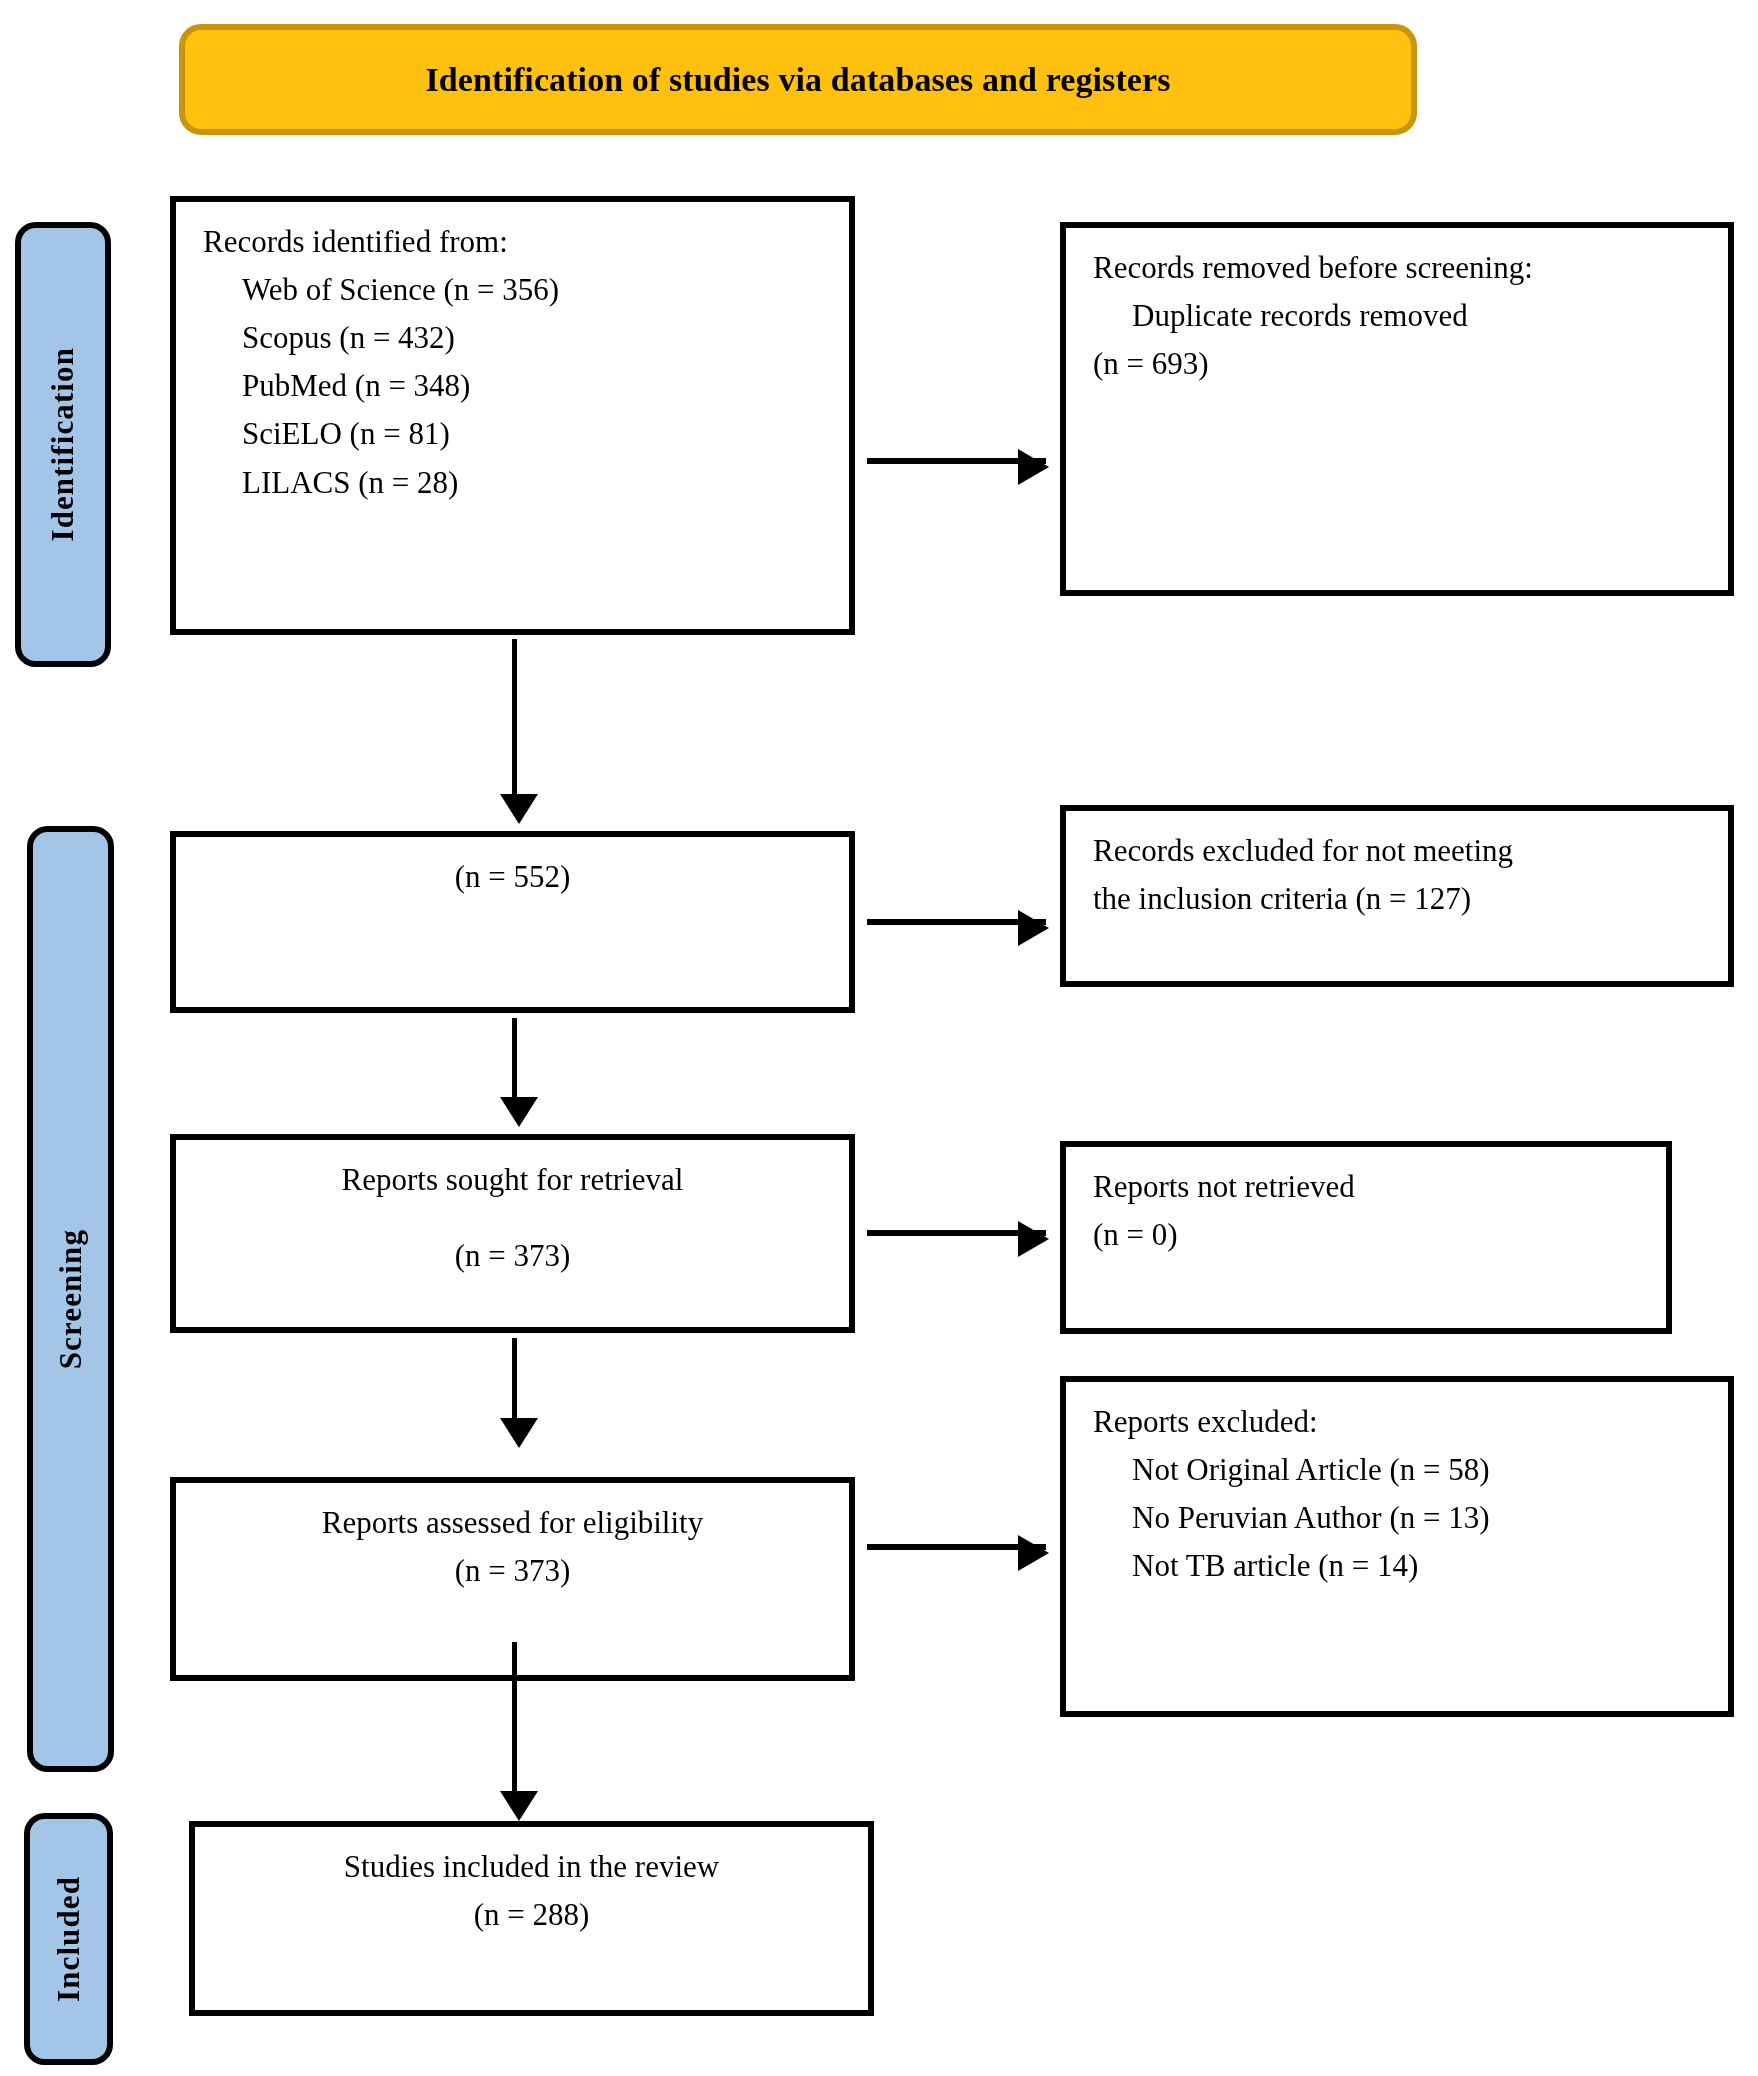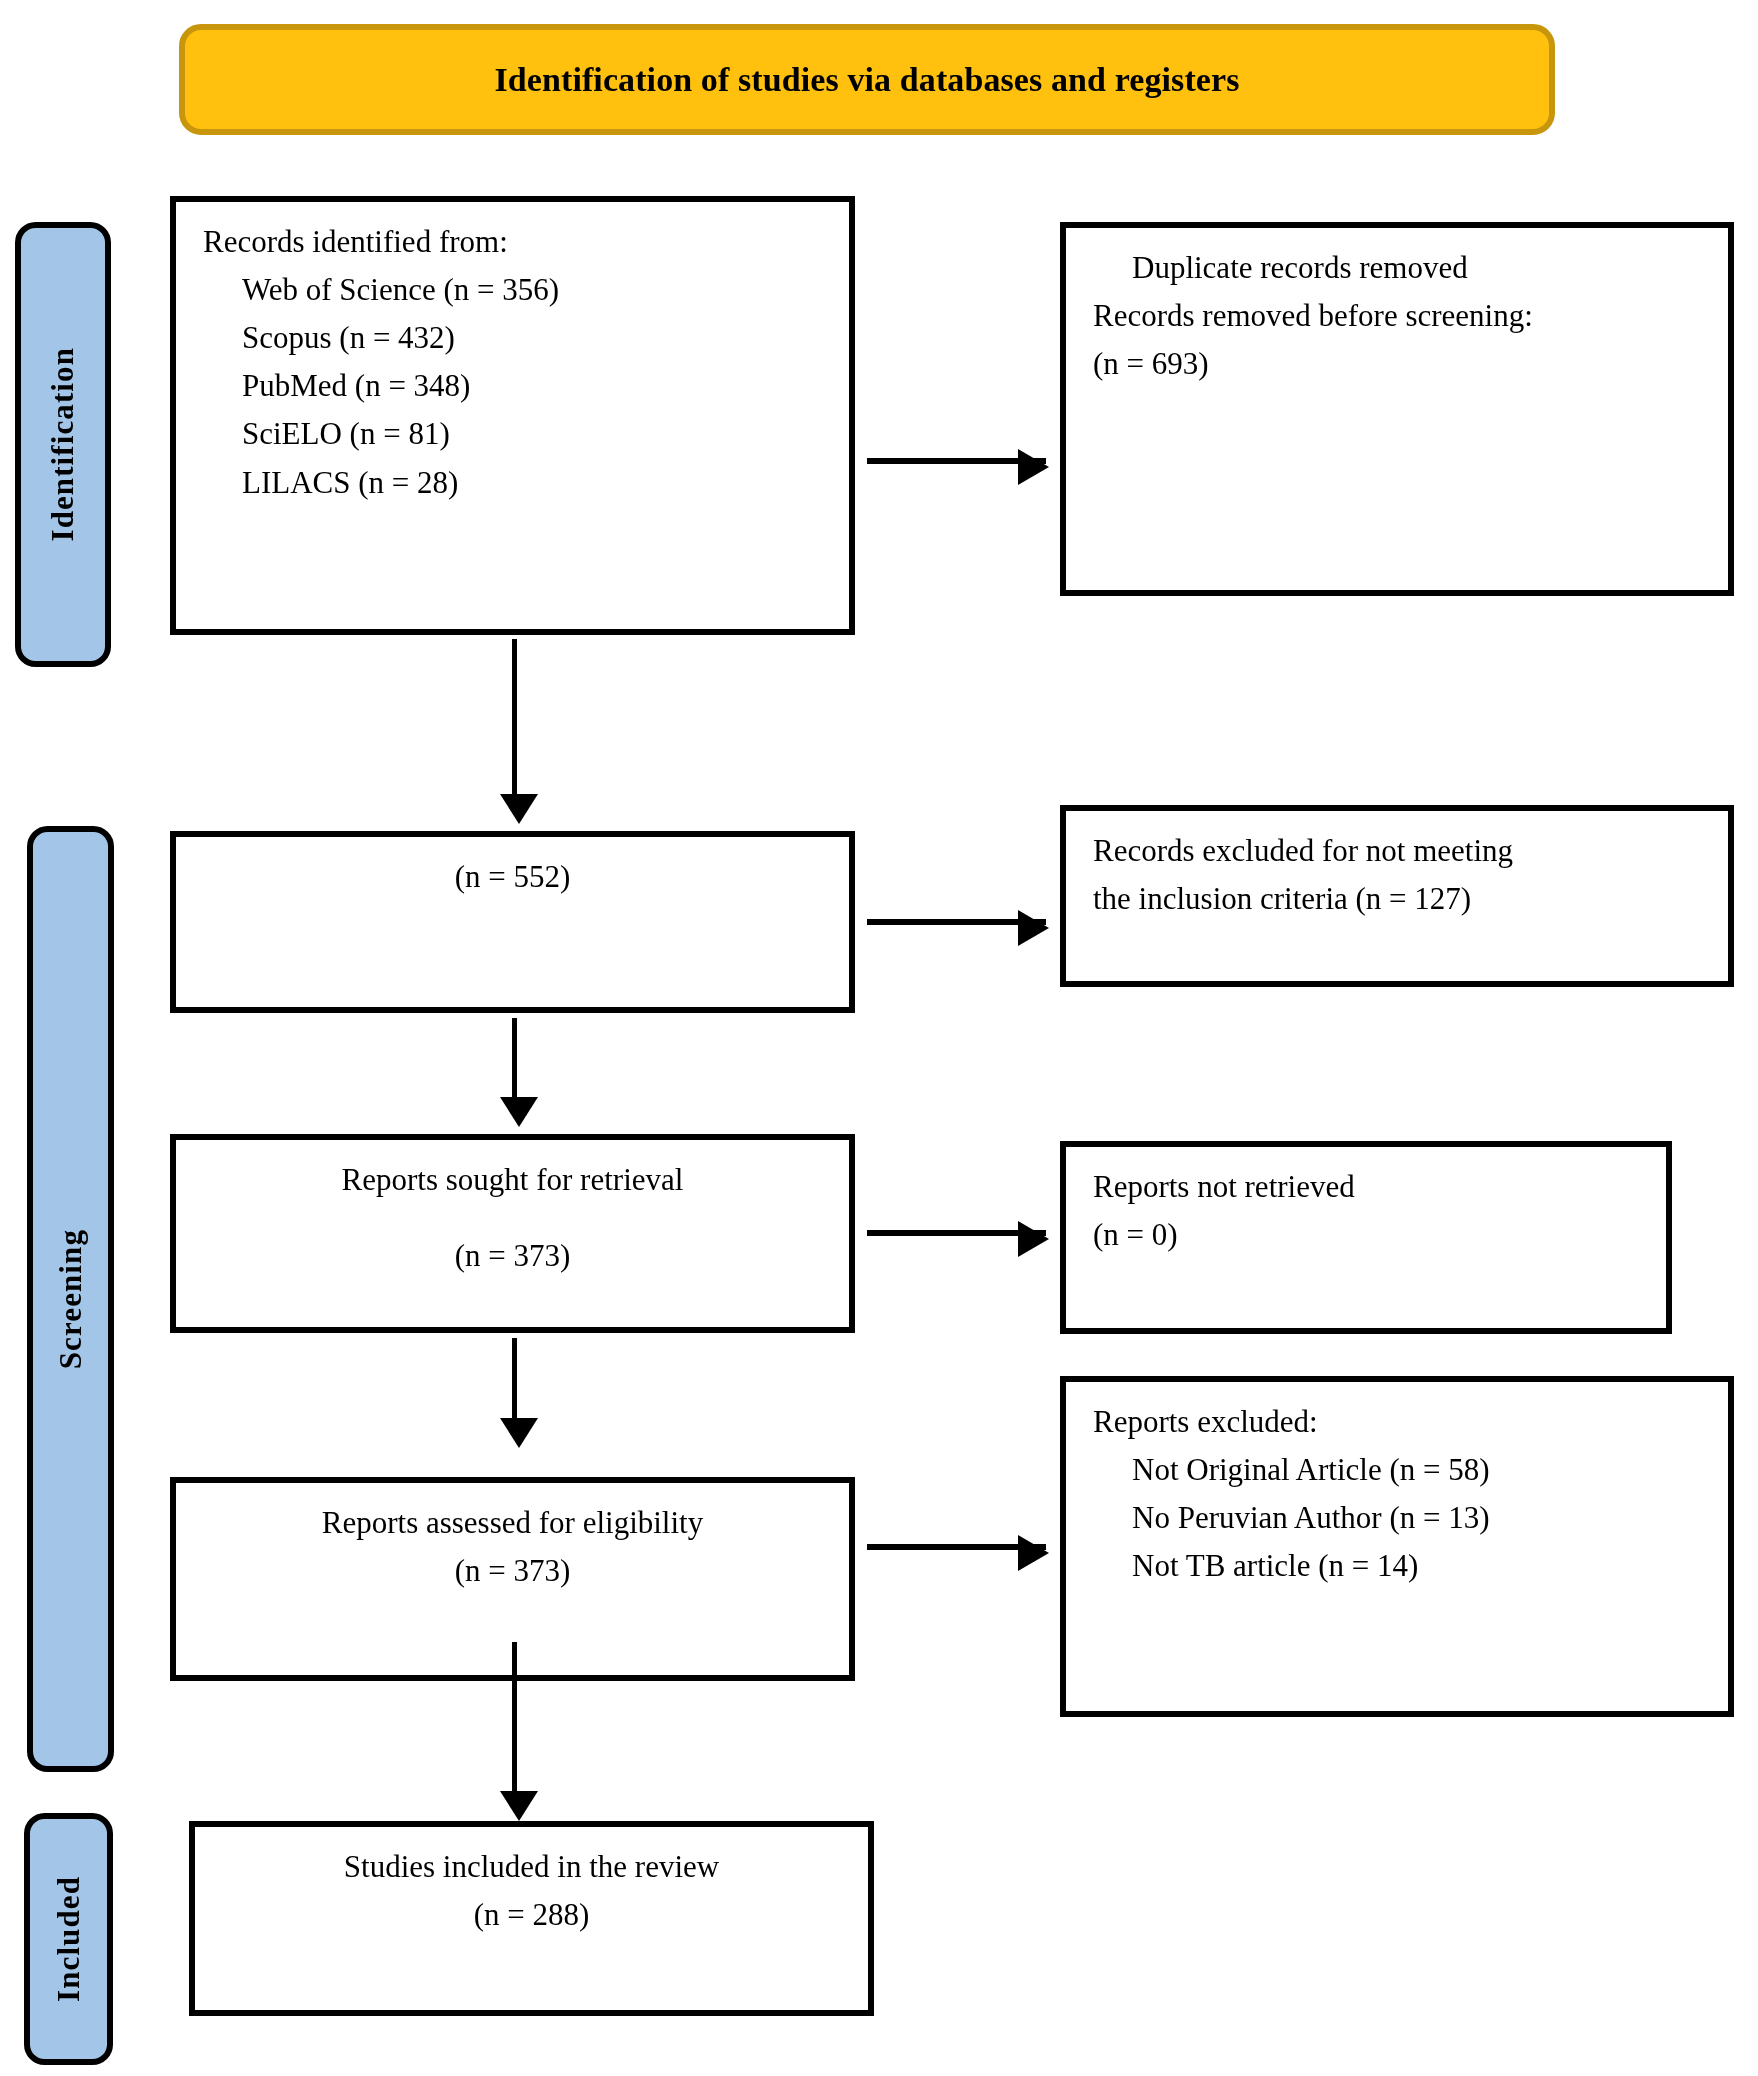--- a/index.html
+++ b/index.html
@@ -14,21 +14,21 @@
     background: #ffffff;
     font-family: "Liberation Serif", "DejaVu Serif", serif;
     overflow: hidden;
   }
 
   
   .banner {
     position: absolute;
     left: 179px;
     top: 24.4px;
-    width: 1376px;
+    width: 1238px;
     height: 111px;
     background: #FFC10E;
     border: 6px solid #C8960C;
     border-radius: 22px;
     box-sizing: border-box;
     display: flex;
     align-items: center;
     justify-content: center;
   }
   .banner-text {
@@ -159,22 +159,22 @@
   <div class="box left" id="box-identified">
     <div class="line">Records identified from:</div>
     <div class="line indent">Web of Science (n = 356)</div>
     <div class="line indent">Scopus (n = 432)</div>
     <div class="line indent">PubMed (n = 348)</div>
     <div class="line indent">SciELO (n = 81)</div>
     <div class="line indent">LILACS (n = 28)</div>
   </div>
 
   <div class="box left" id="box-removed">
+    <div class="line">Records removed before screening:</div>
     <div class="line indent">Duplicate records removed</div>
-    <div class="line">Records removed before screening:</div>
     <div class="line">(n = 693)</div>
   </div>
 
   <div class="box center" id="box-screened">
     <div class="line">(n = 552)</div>
   </div>
 
   <div class="box left" id="box-excluded1">
     <div class="line">Records excluded for not meeting</div>
     <div class="line">the inclusion criteria (n = 127)</div>

